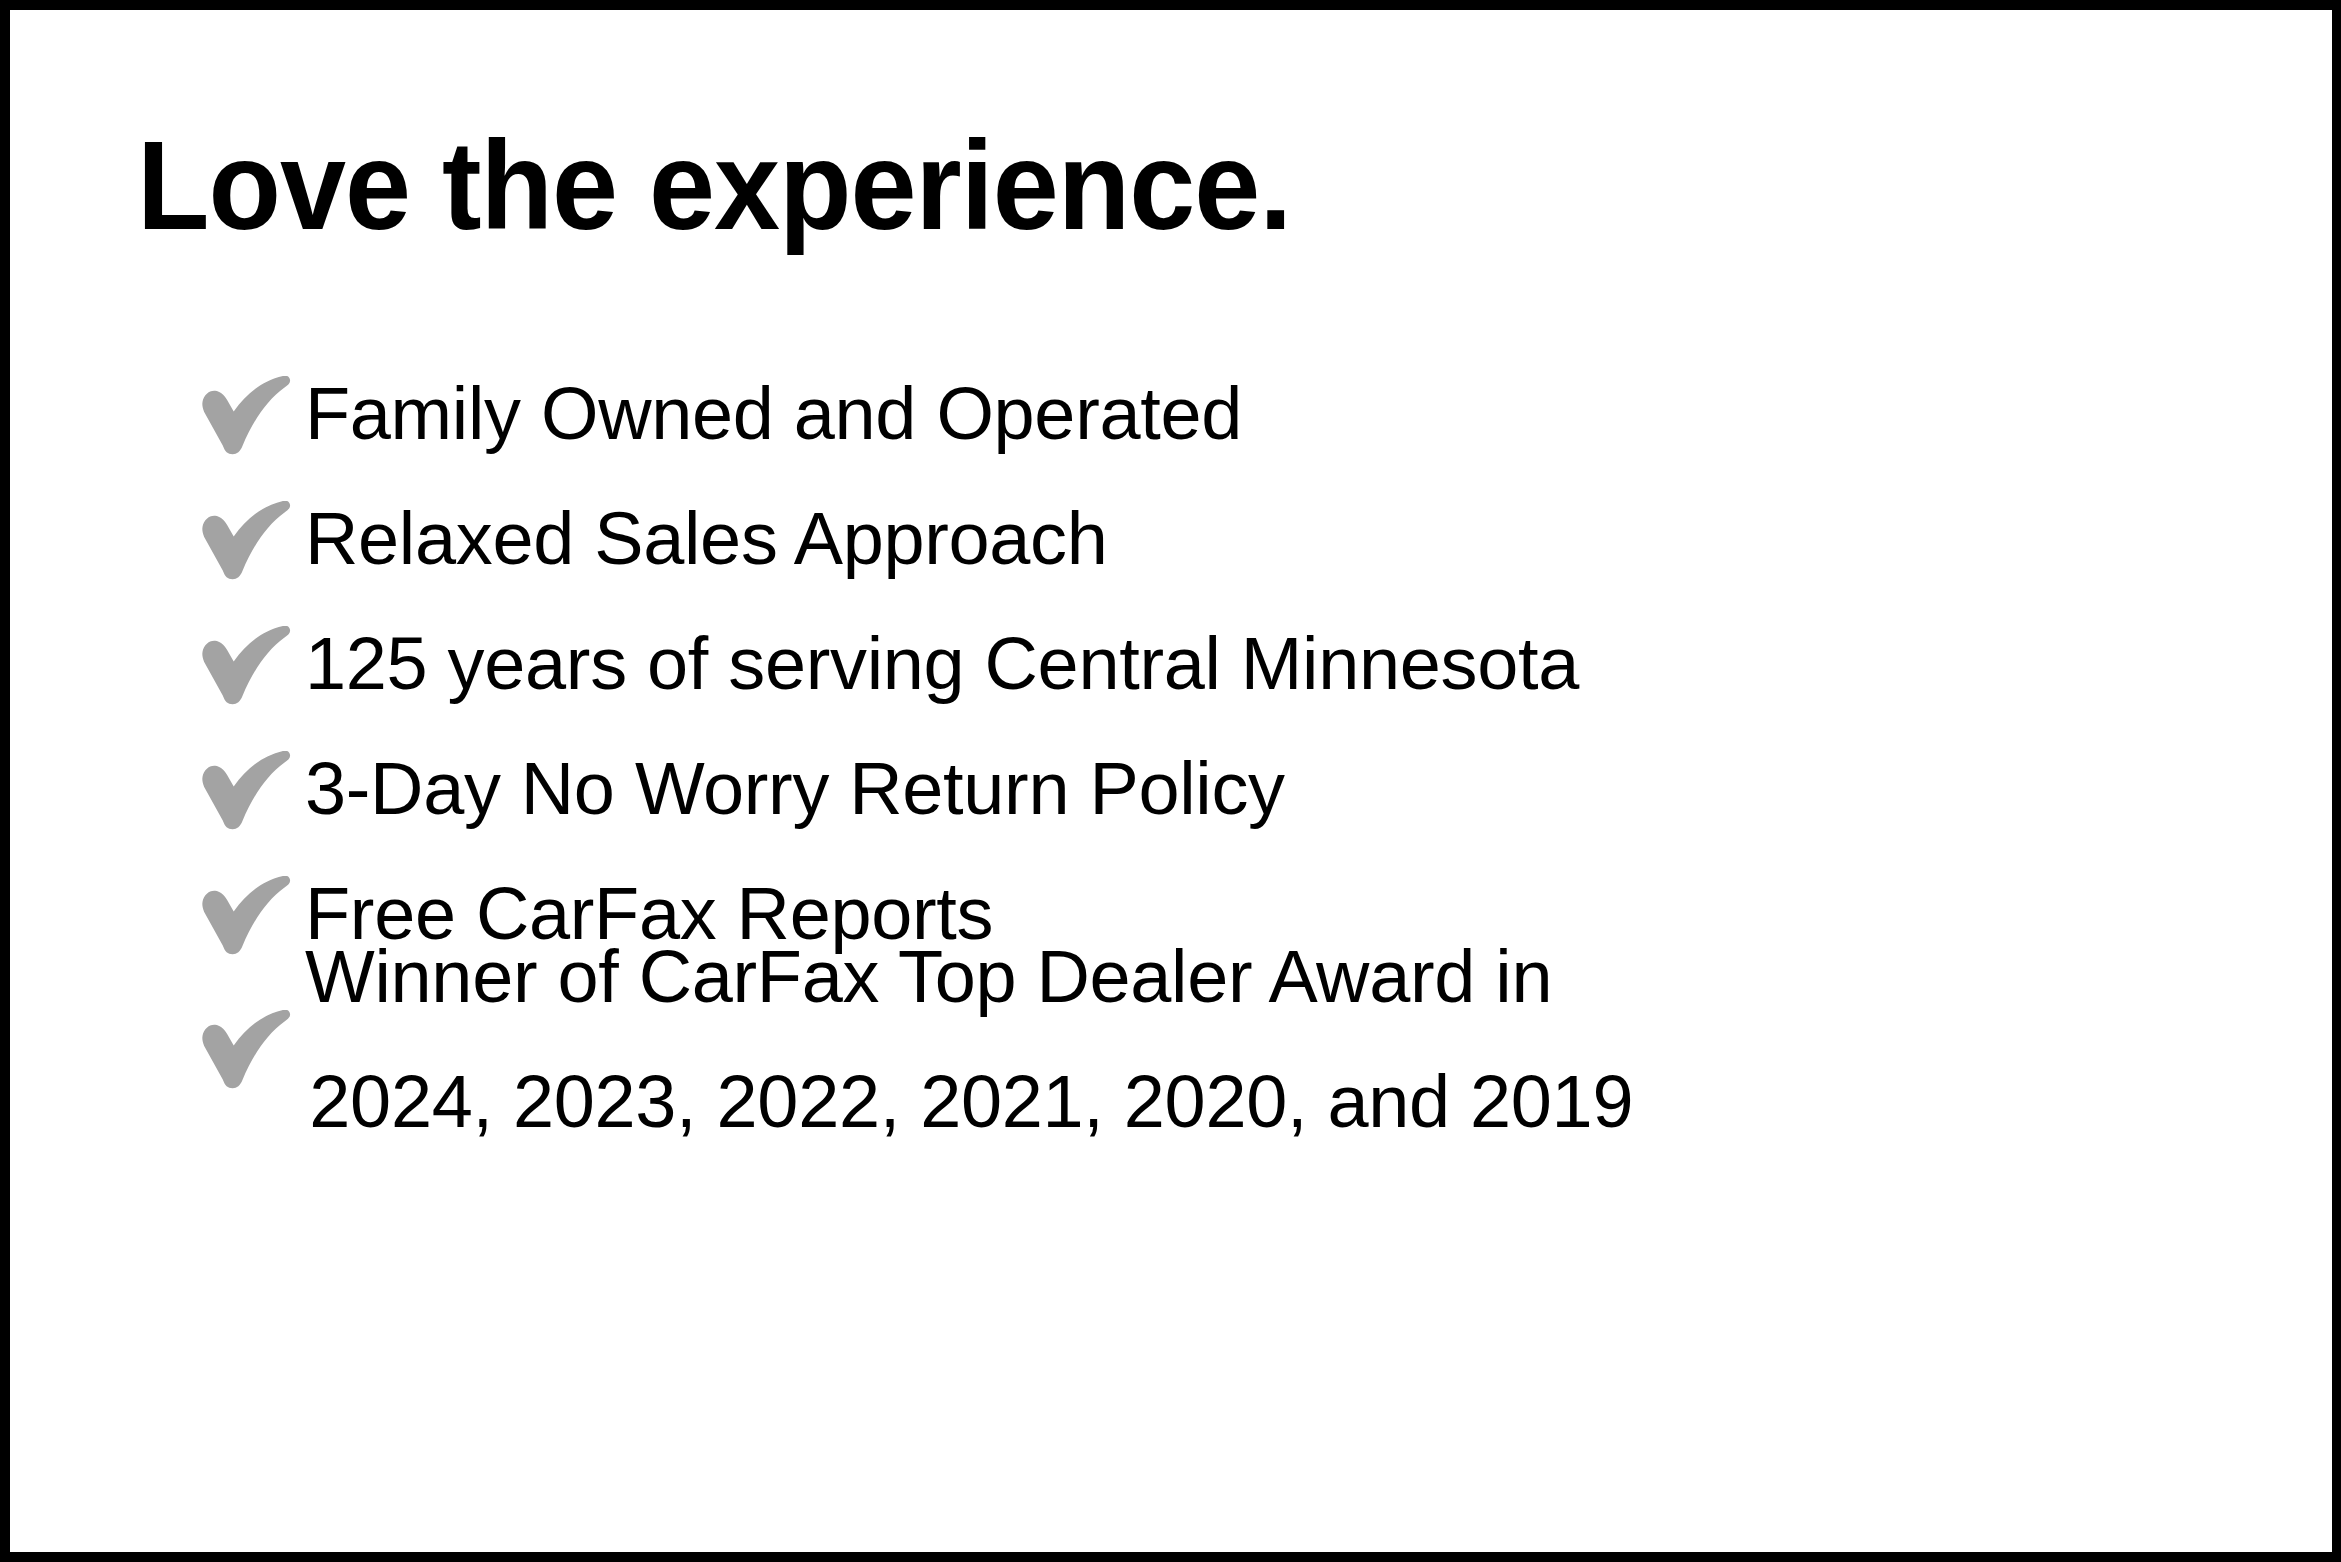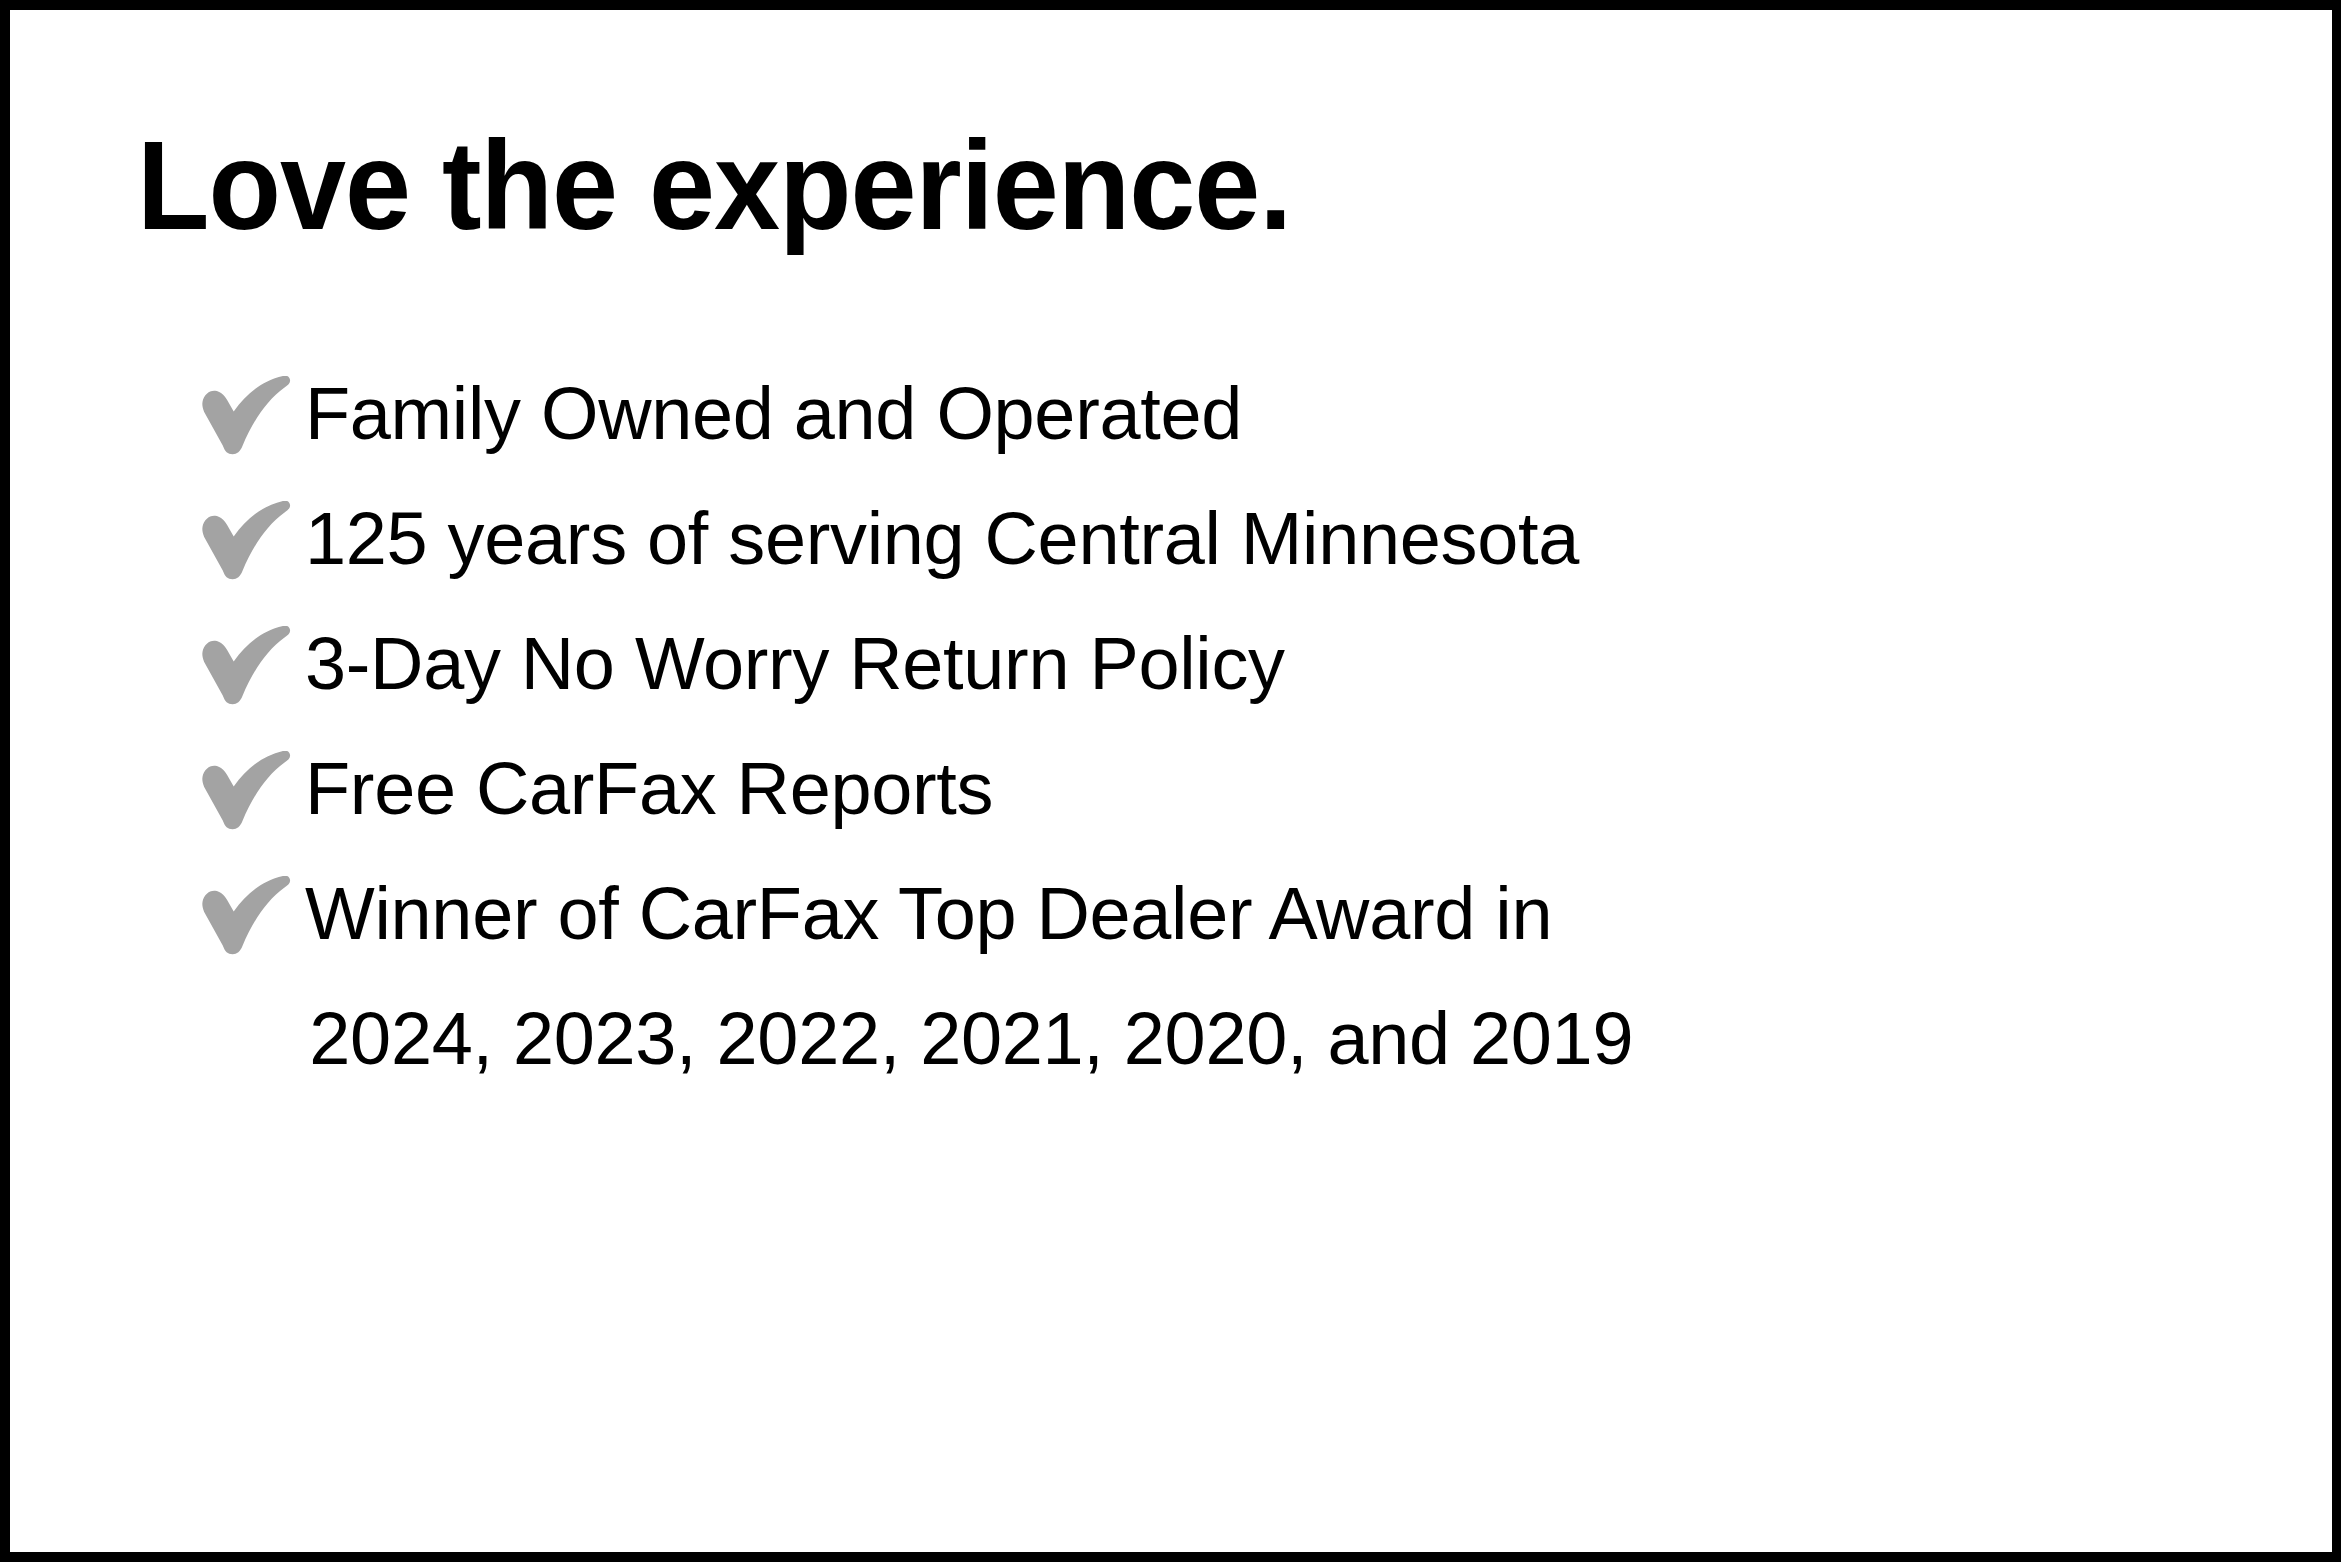--- a/index.html
+++ b/index.html
@@ -73,21 +73,21 @@
     top: 351px;
     width: 1976px;
   }
 
   .bullet-row {
     display: flex;
     align-items: flex-start;
     height: 125px;
     gap: 11px;
   }
-  .bullet-row.tall { height: 125px; }
+  .bullet-row.tall { height: 125px; align-items: center; }
 
   .check-icon {
     flex: 0 0 auto;
     width: 96px;
     height: 82px;
     margin-top: 25px;
   }
   .check-icon svg { display: block; width: 100%; height: 100%; }
 
   .bullet-text {
@@ -131,20 +131,28 @@
 
     <div class="bullet-row">
       <span class="check-icon">
         <svg viewBox="0 0 175 150" xmlns="http://www.w3.org/2000/svg">
           <path fill="#a3a3a3" d="M8 47c2-12 12-21 23-20 9 1 16 7 22 17l12 21C88 33 116 9 155 0c7-2 12 1 13 7 1 5-3 9-10 14-34 25-58 62-77 107-4 10-10 15-18 15-9 0-14-5-18-16L11 66c-3-8-4-13-3-19z"></path>
         </svg>
       </span>
       <span class="bullet-text">Family Owned and Operated</span>
     </div>
 
+    <div class="bullet-row">
+      <span class="check-icon">
+        <svg viewBox="0 0 175 150" xmlns="http://www.w3.org/2000/svg">
+          <path fill="#a3a3a3" d="M8 47c2-12 12-21 23-20 9 1 16 7 22 17l12 21C88 33 116 9 155 0c7-2 12 1 13 7 1 5-3 9-10 14-34 25-58 62-77 107-4 10-10 15-18 15-9 0-14-5-18-16L11 66c-3-8-4-13-3-19z"></path>
+        </svg>
+      </span>
+      <span class="bullet-text">Relaxed Sales Approach</span>
+    </div>
 
     <div class="bullet-row">
       <span class="check-icon">
         <svg viewBox="0 0 175 150" xmlns="http://www.w3.org/2000/svg">
           <path fill="#a3a3a3" d="M8 47c2-12 12-21 23-20 9 1 16 7 22 17l12 21C88 33 116 9 155 0c7-2 12 1 13 7 1 5-3 9-10 14-34 25-58 62-77 107-4 10-10 15-18 15-9 0-14-5-18-16L11 66c-3-8-4-13-3-19z"></path>
         </svg>
       </span>
       <span class="bullet-text">125 years of serving Central Minnesota</span>
     </div>
 

